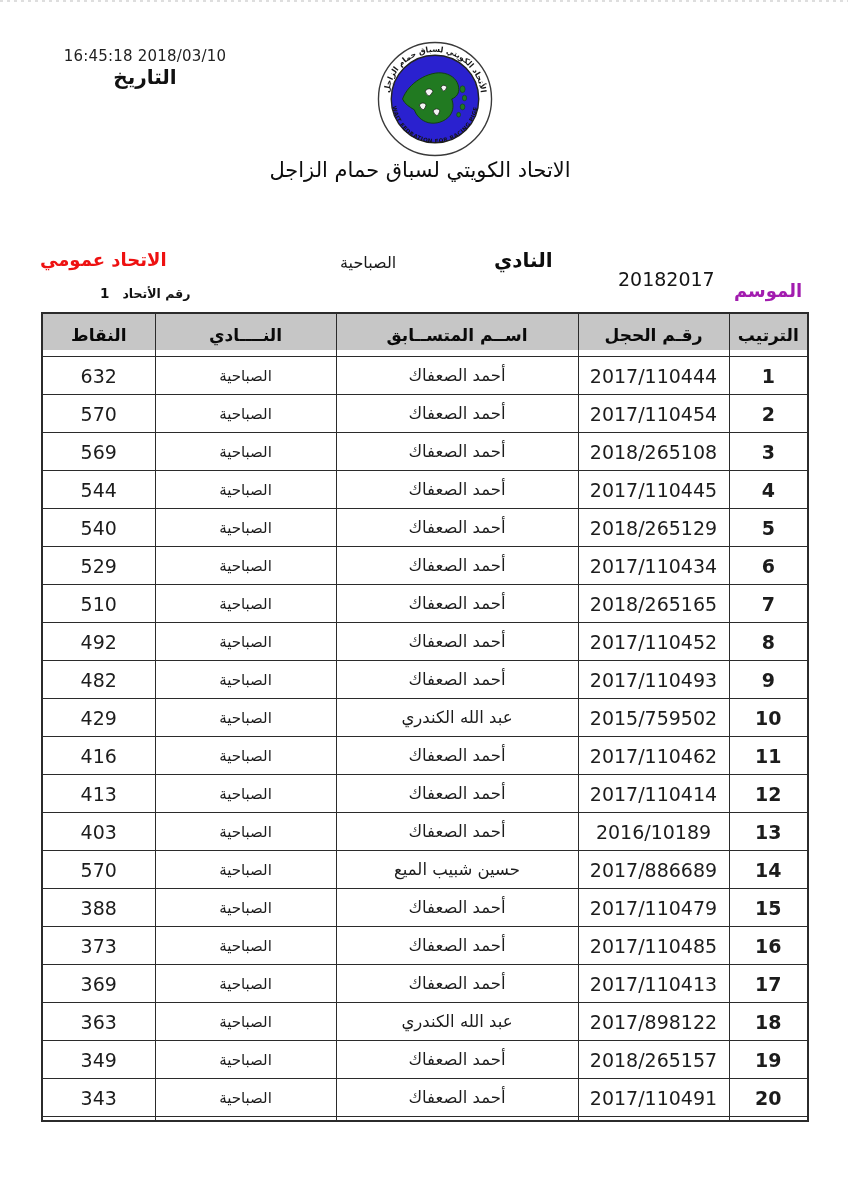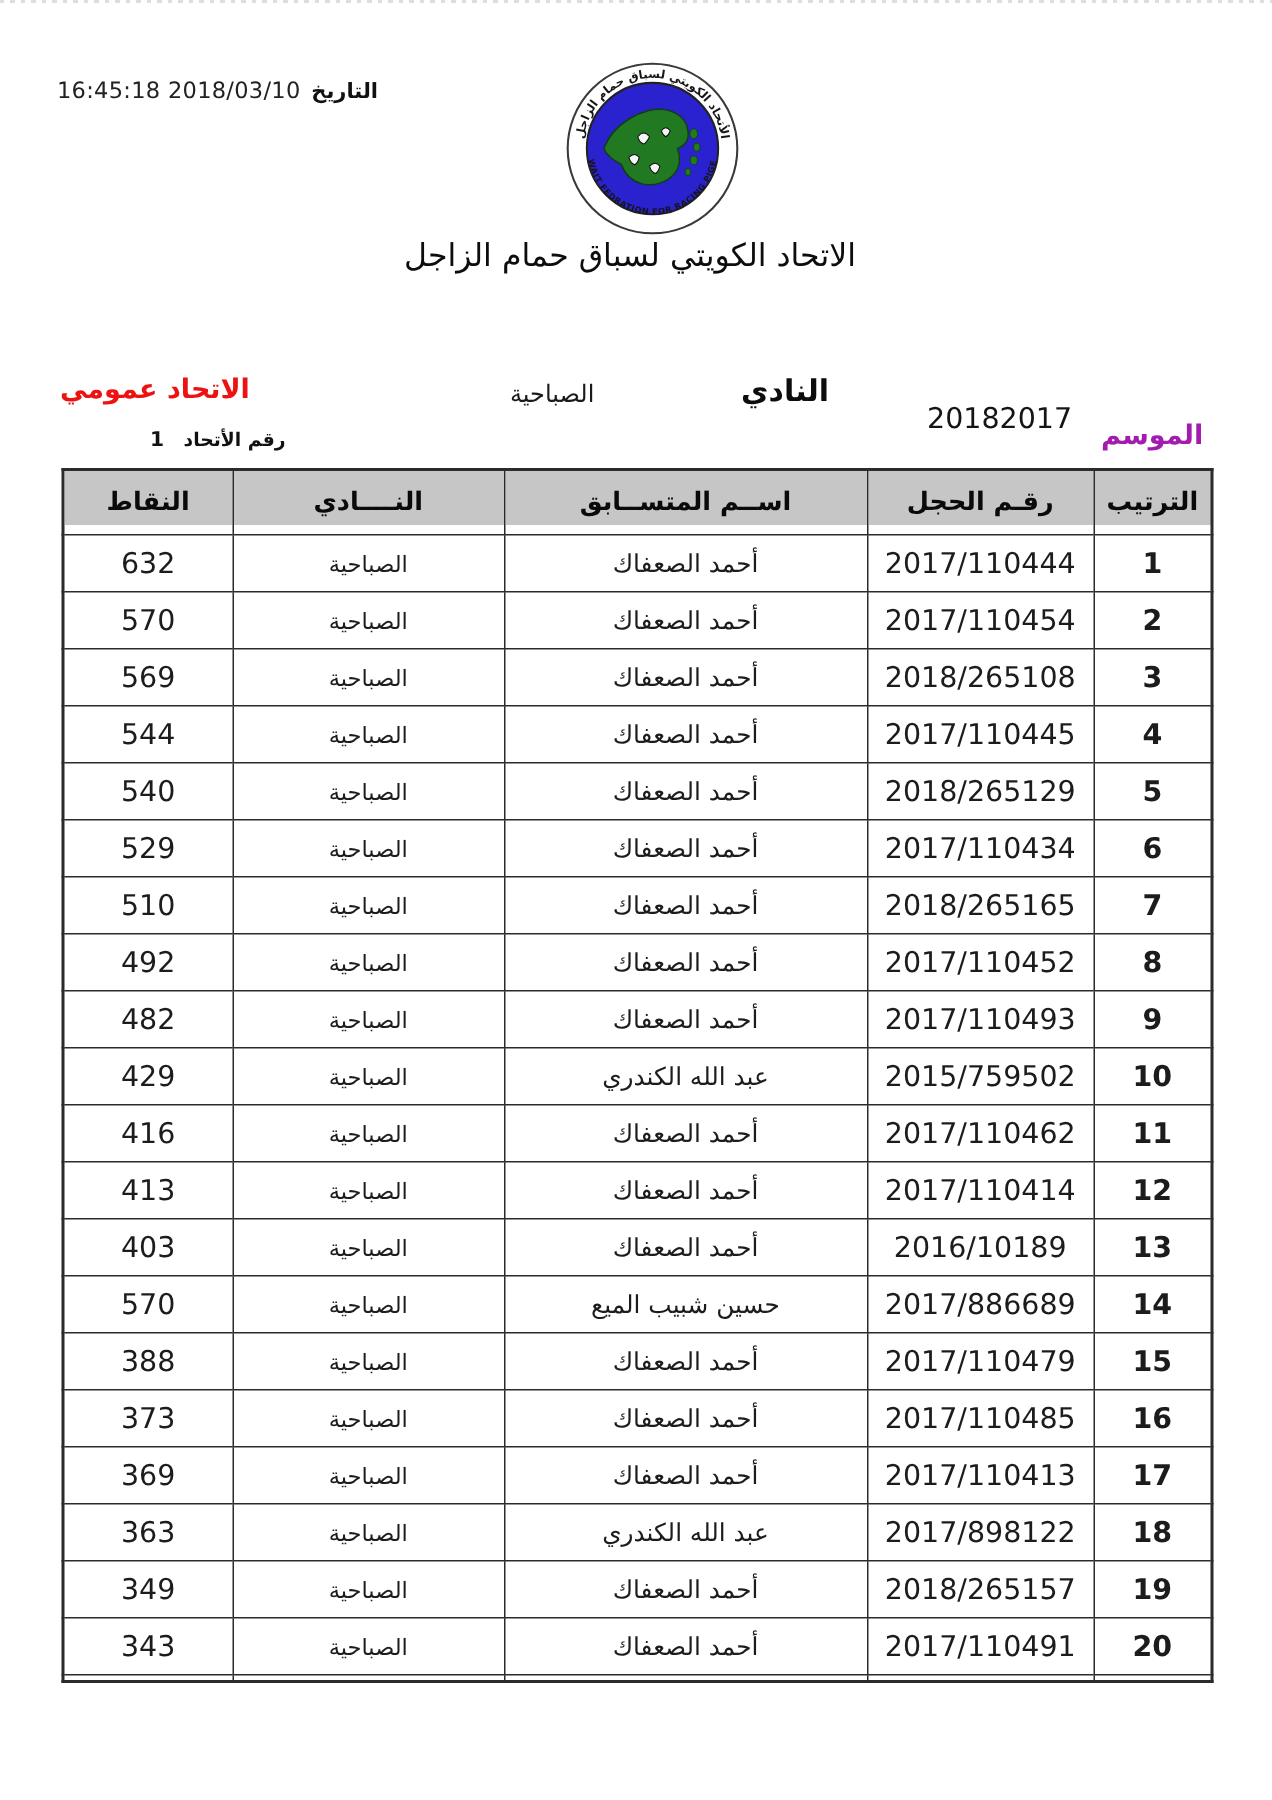--- a/index.html
+++ b/index.html
@@ -6,23 +6,23 @@
   body{font-family:"DejaVu Sans",sans-serif;color:#1c1c1c;}
   .page{
     position:relative;width:848px;height:1200px;margin:0 auto;
     background:#ffffff;overflow:hidden;direction:rtl;
   }
   .edge-noise{position:absolute;top:0;left:0;width:848px;height:2px;
     background:repeating-linear-gradient(90deg,#b5b5b5 0 3px,#fdfdfd 3px 7px);
     opacity:.45;}
   
   .date-row{position:absolute;top:47px;left:38px;width:214px;height:22px;
-    display:flex;flex-direction:row;justify-content:space-between;align-items:flex-end;direction:ltr;}
+    display:flex;flex-direction:column;justify-content:space-between;align-items:center;direction:ltr;}
   .date-value{font-size:15px;letter-spacing:.2px;color:#222;}
-  .date-label{font-size:14px;font-weight:bold;color:#111;}
+  .date-label{font-size:20px;font-weight:bold;color:#111;}
   
   .logo{position:absolute;top:39px;left:376px;width:118px;height:120px;}
   
   .title1{position:absolute;top:158px;left:0;width:840px;text-align:center;
     font-size:21px;font-weight:normal;color:#0d0d0d;}
   .title2{position:absolute;top:200px;left:0;width:840px;text-align:center;
     font-size:21px;font-weight:bold;color:#0d0d0d;}
   
   .union-note{position:absolute;top:249px;left:40px;font-size:18px;font-weight:bold;color:#ee1111;direction:rtl;}
   .club-value{position:absolute;top:253px;left:340px;font-size:16px;color:#1a1a1a;}

